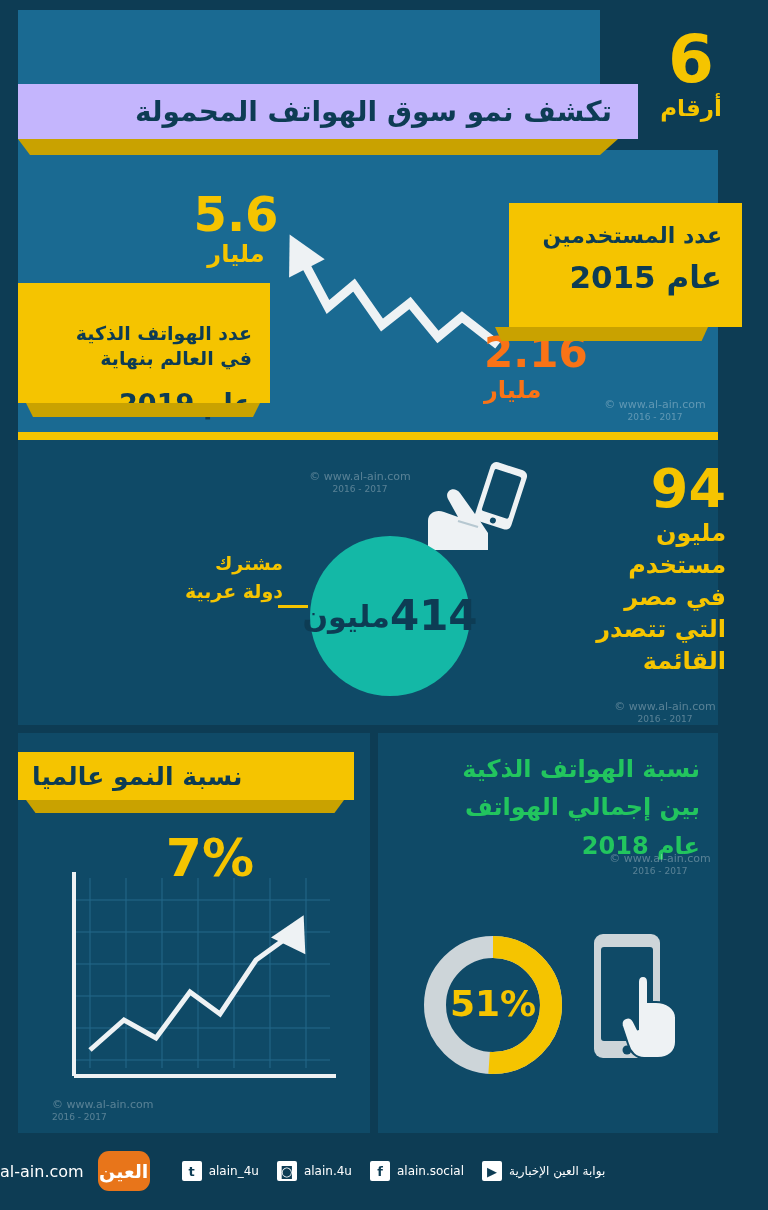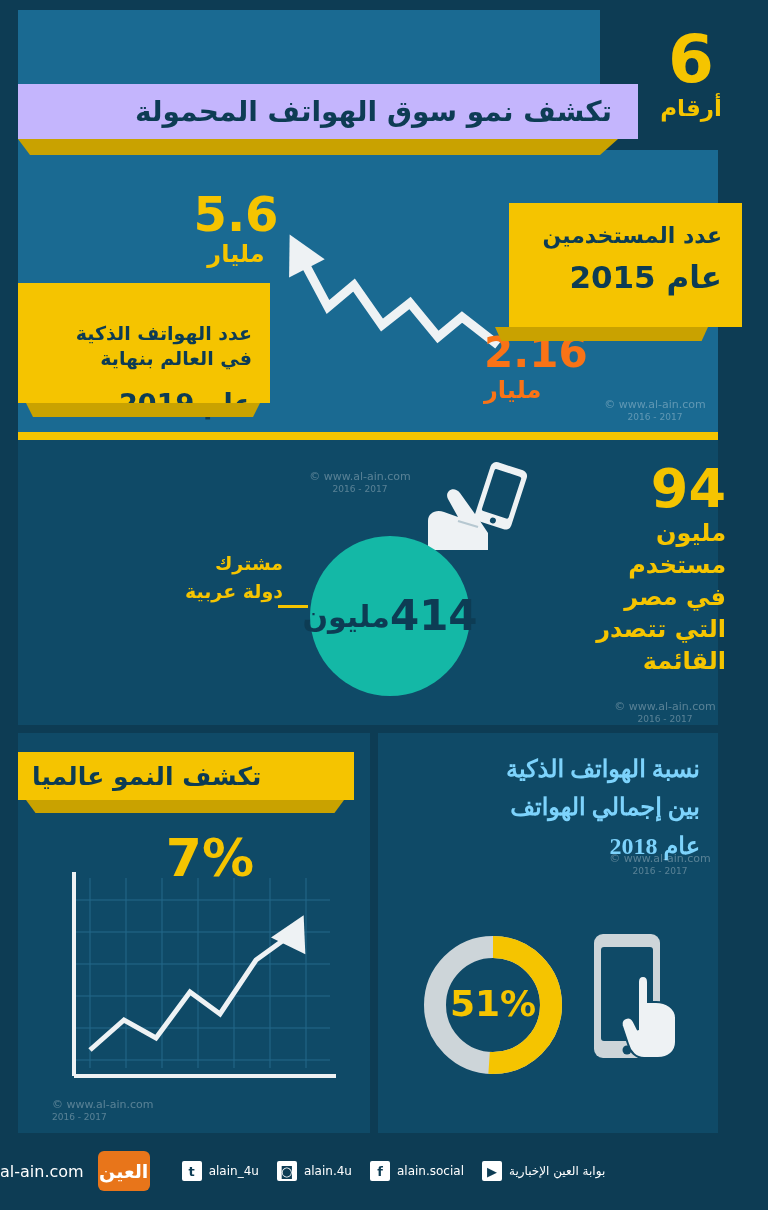--- a/index.html
+++ b/index.html
@@ -138,22 +138,22 @@
   .box-growth-shadow {
     position: absolute; left: 26px; top: 800px; width: 318px; height: 13px;
     background: #c9a200; clip-path: polygon(0 0, 100% 0, 97% 100%, 3% 100%);
   }
   .stat-7 {
     position: absolute; left: 140px; top: 828px; width: 140px; text-align: center;
     color: #f5c400; font-size: 52px; font-weight: bold; direction: rtl;
   }
   .right-head {
     position: absolute; left: 400px; top: 750px; width: 300px;
-    color: #7dd3fc; direction: rtl; text-align: right;
-    font-size: 24px; font-weight: bold; line-height: 1.6; font-family: Liberation Serif, serif;
+    color: #22c55e; direction: rtl; text-align: right;
+    font-size: 24px; font-weight: bold; line-height: 1.6;
   }
   .donut-wrap { position: absolute; left: 418px; top: 930px; }
   .phone-hand { position: absolute; left: 590px; top: 930px; }
 
   
   .wm {
     position: absolute; color: rgba(255,255,255,0.30); font-size: 11px;
     line-height: 1.25; text-align: center; pointer-events: none;
   }
   .wm .l2 { font-size: 9px; }
@@ -171,21 +171,21 @@
     display: flex; align-items: center; gap: 7px; color: #ffffff; font-size: 12px;
     margin-right: 0;
   }
   .sicon {
     width: 20px; height: 20px; background: #ffffff; color: #0d3c54;
     display: flex; align-items: center; justify-content: center;
     font-size: 13px; font-weight: bold; border-radius: 2px;
   }
   .site-url { color: #ffffff; font-size: 16px; }
   .logo-box {
-    width: 52px; height: 40px; background: #e8751a; border-radius: 6px;
+    width: 52px; height: 40px; background: #e8751a; border-radius: 11px;
     display: flex; align-items: center; justify-content: center;
     color: #ffffff; font-size: 19px; font-weight: bold; direction: rtl;
   }
 </style>
 </head>
 <body>
 
 <div class="page">
 
   <div class="header-band"></div>
@@ -274,21 +274,21 @@
     <div class="t">مستخدم</div>
     <div class="t">في مصر</div>
     <div class="t">التي تتصدر</div>
     <div class="t">القائمة</div>
   </div>
 
   <div class="sec3-left"></div>
   <div class="sec3-right"></div>
 
   <div class="yellow-box box-growth">
-    <span>تكشف النمو عالميا</span>
+    <span>نسبة النمو عالميا</span>
   </div>
   <div class="box-growth-shadow"></div>
 
   <div class="stat-7">7%</div>
 
   <svg style="position:absolute; left:60px; top:868px;" width="290" height="230">
     <g stroke="#2a7296" stroke-width="1" opacity="0.75">
       <line x1="30" y1="10" x2="30" y2="200"></line>
       <line x1="66" y1="10" x2="66" y2="200"></line>
       <line x1="102" y1="10" x2="102" y2="200"></line>

